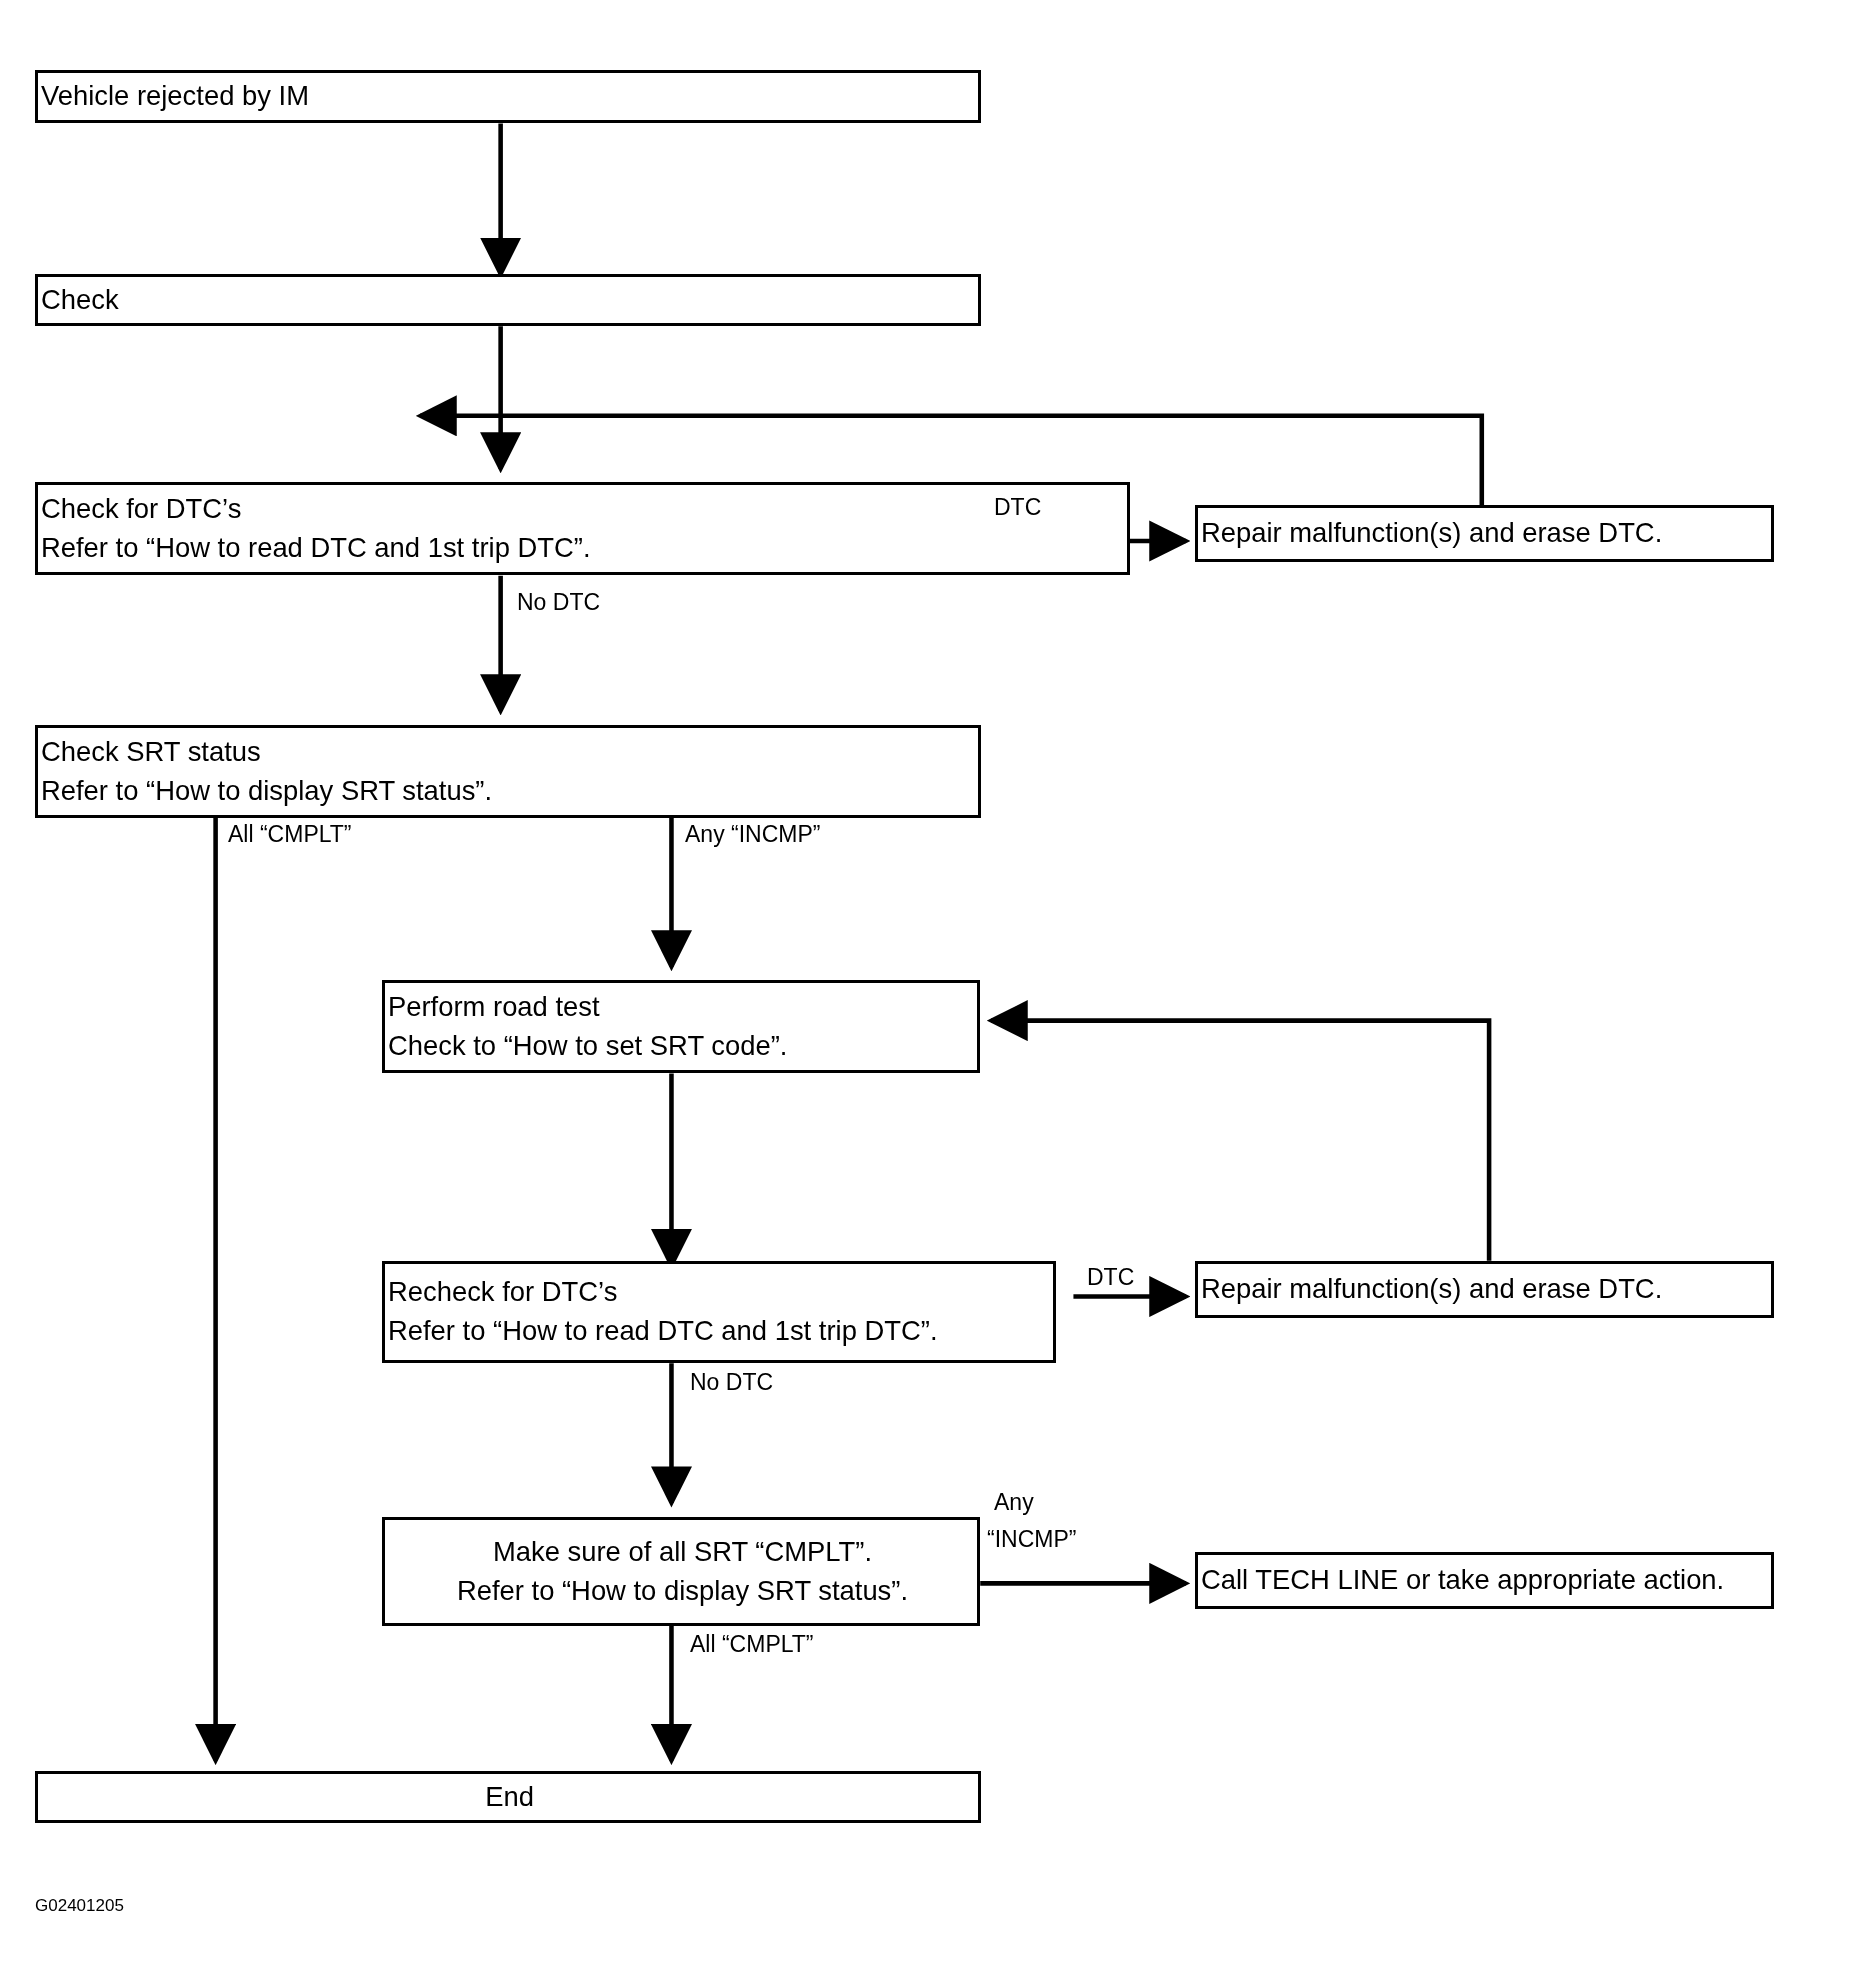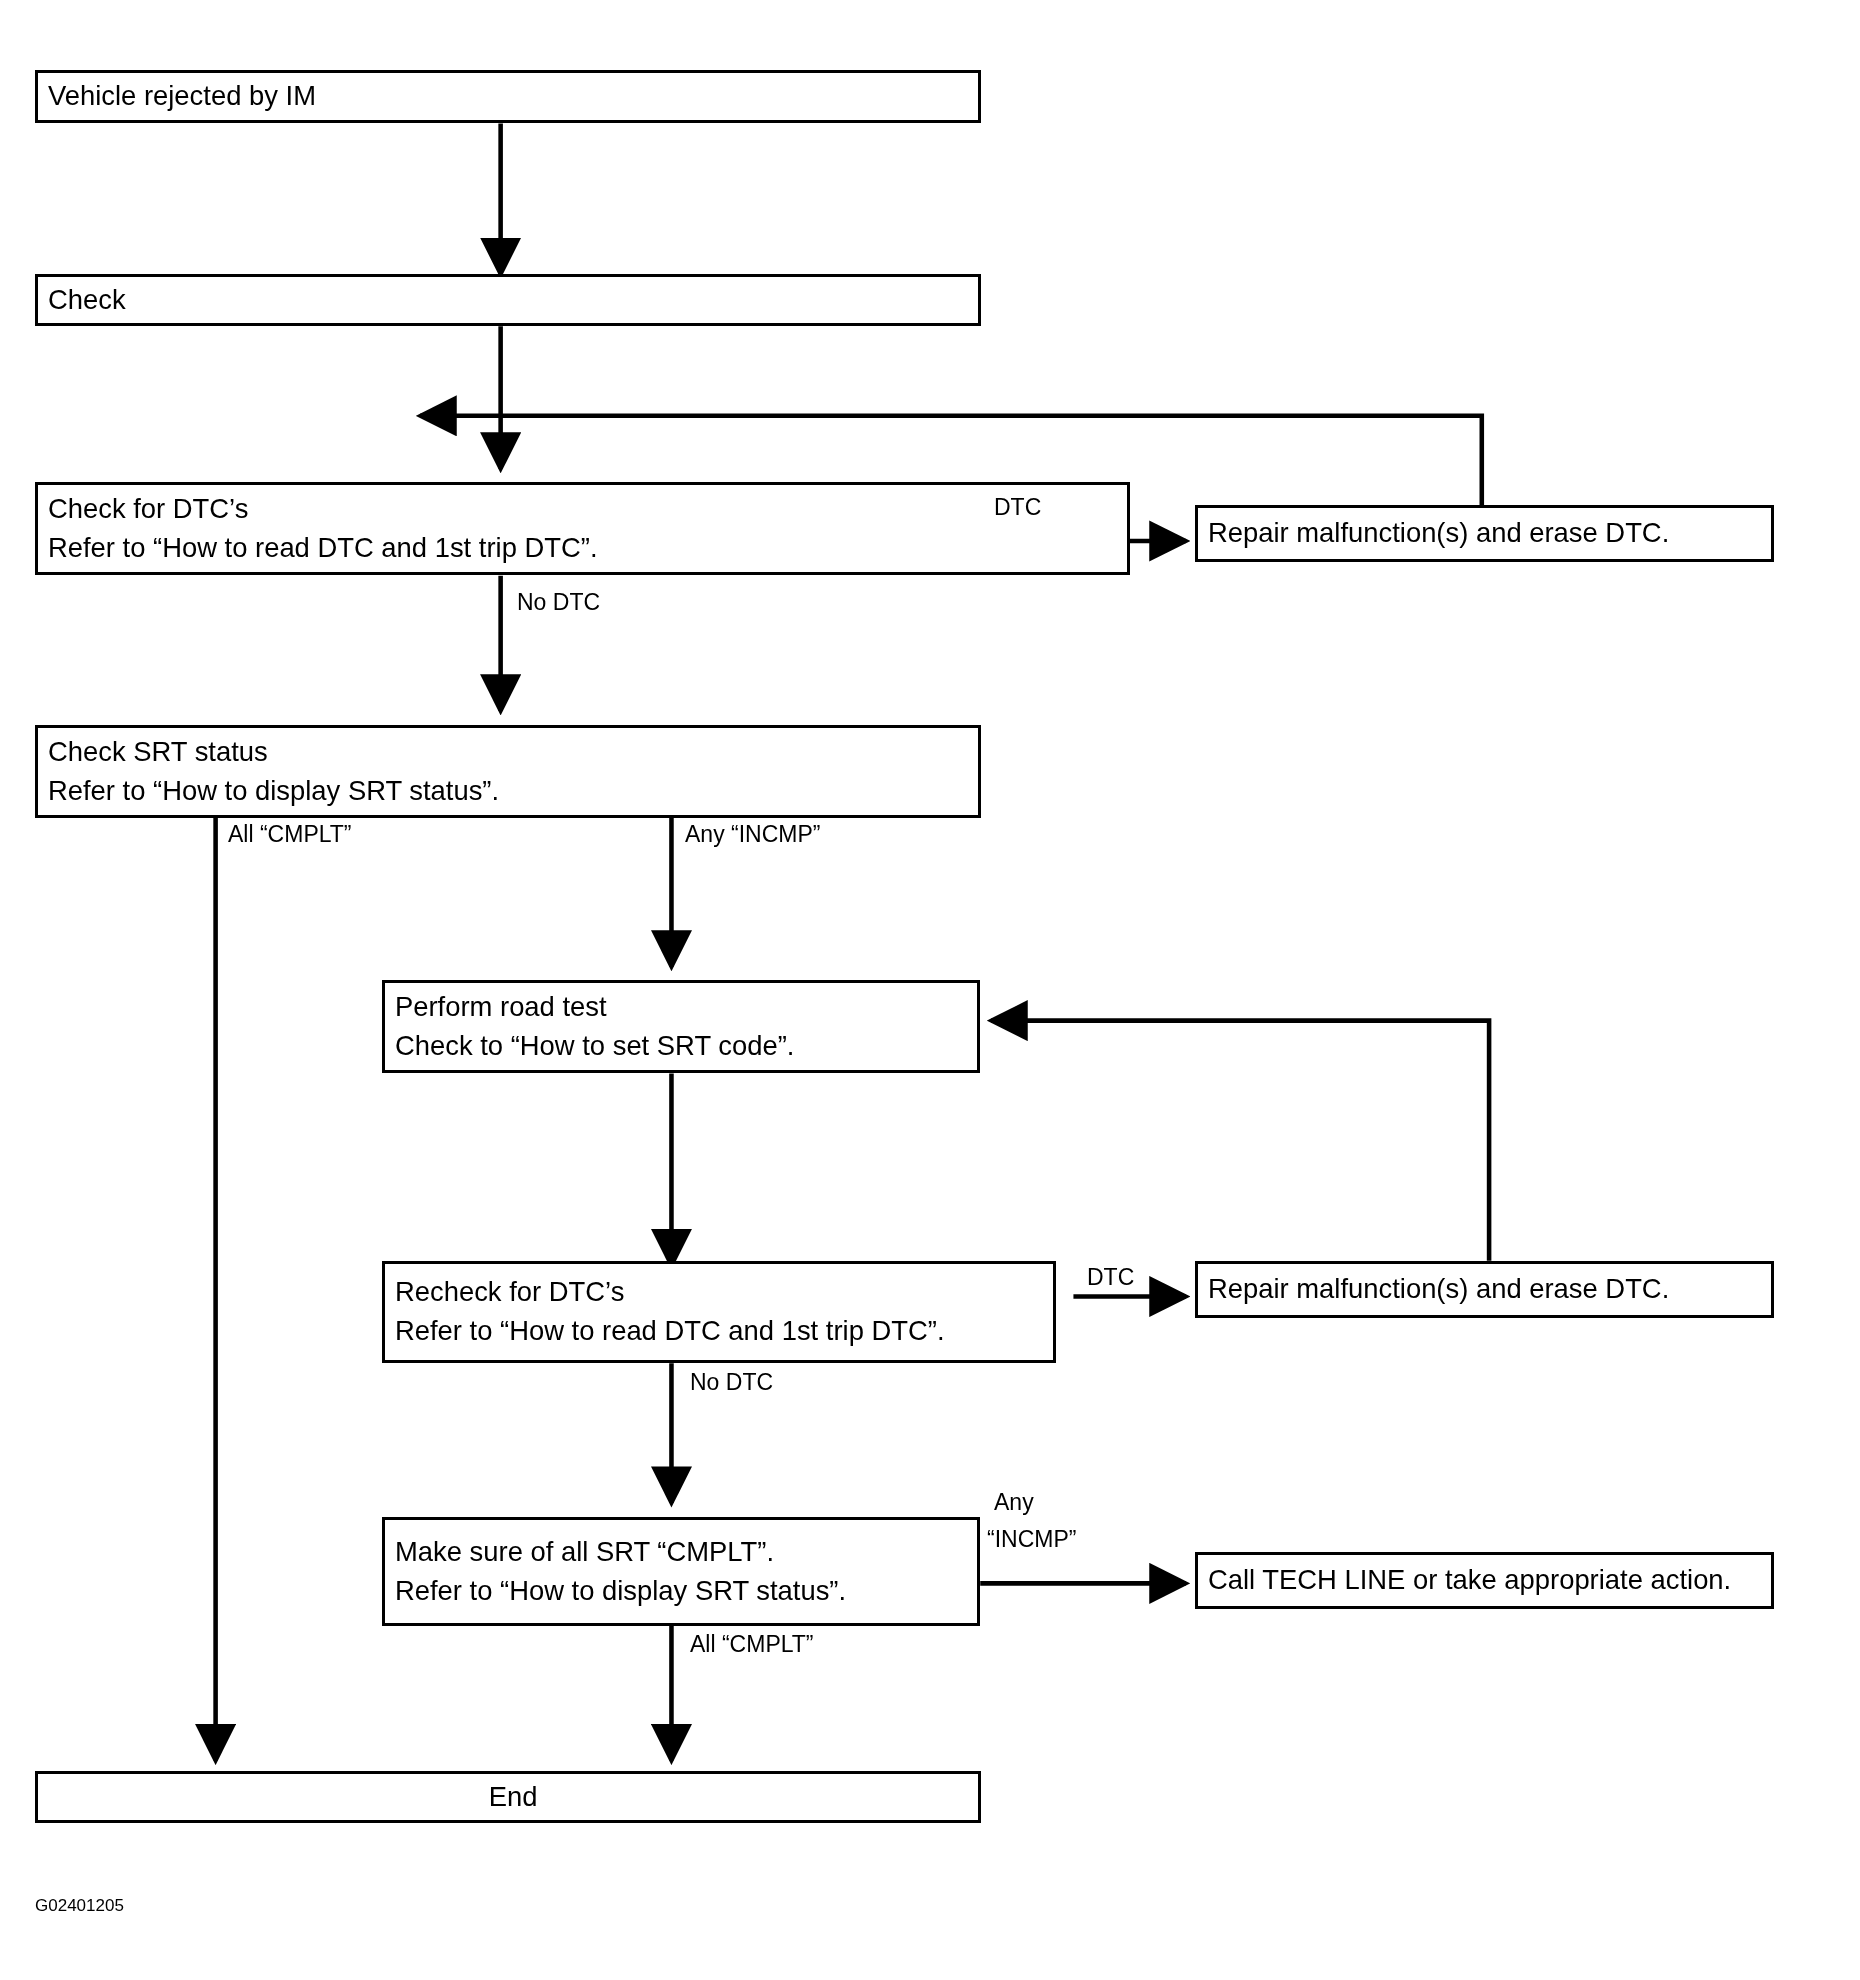--- a/index.html
+++ b/index.html
@@ -16,21 +16,21 @@
     overflow: hidden;
   }
   .node {
     position: absolute;
     box-sizing: border-box;
     border: 3.7px solid #000000;
     background: #ffffff;
     display: flex;
     flex-direction: column;
     justify-content: center;
-    padding-left: 10px;
+    padding-left: 3px;
     z-index: 3;
   }
   .node .line {
     font-size: 27.4px;
     color: #000000;
     line-height: 1.42;
     white-space: nowrap;
   }
   .edge-label {
     position: absolute;
@@ -125,21 +125,21 @@
 
   <div class="node" style="left:382px; top:1261px; width:674px; height:102px;">
     <div class="line">Recheck for DTC’s</div>
     <div class="line">Refer to “How to read DTC and 1st trip DTC”.</div>
   </div>
 
   <div class="node" style="left:1195px; top:1261px; width:579px; height:57px;">
     <div class="line">Repair malfunction(s) and erase DTC.</div>
   </div>
 
-  <div class="node" style="left:382px; top:1517px; width:598px; height:109px;">
+  <div class="node" style="left:382px; top:1517px; width:598px; height:109px;align-items:center;">
     <div class="line">Make sure of all SRT “CMPLT”.</div>
     <div class="line">Refer to “How to display SRT status”.</div>
   </div>
 
   <div class="node" style="left:1195px; top:1552px; width:579px; height:57px;">
     <div class="line">Call TECH LINE or take appropriate action.</div>
   </div>
 
   <div class="node" style="left:35px; top:1771px; width:946px; height:52px;align-items:center;">
     <div class="line">End</div>

